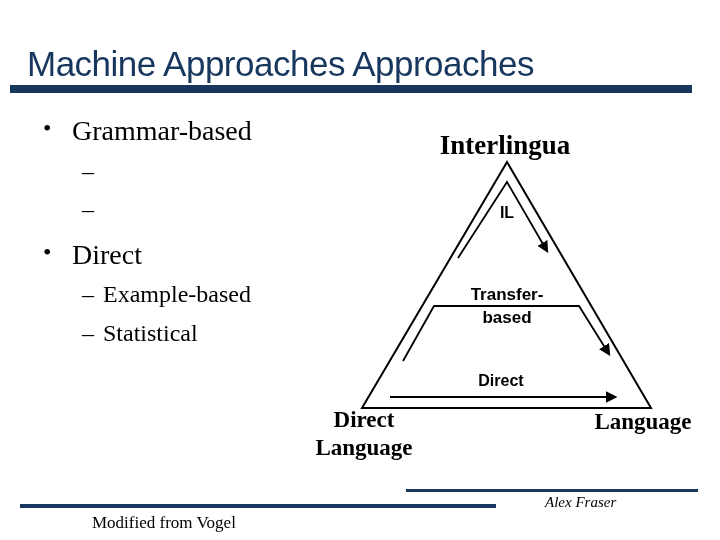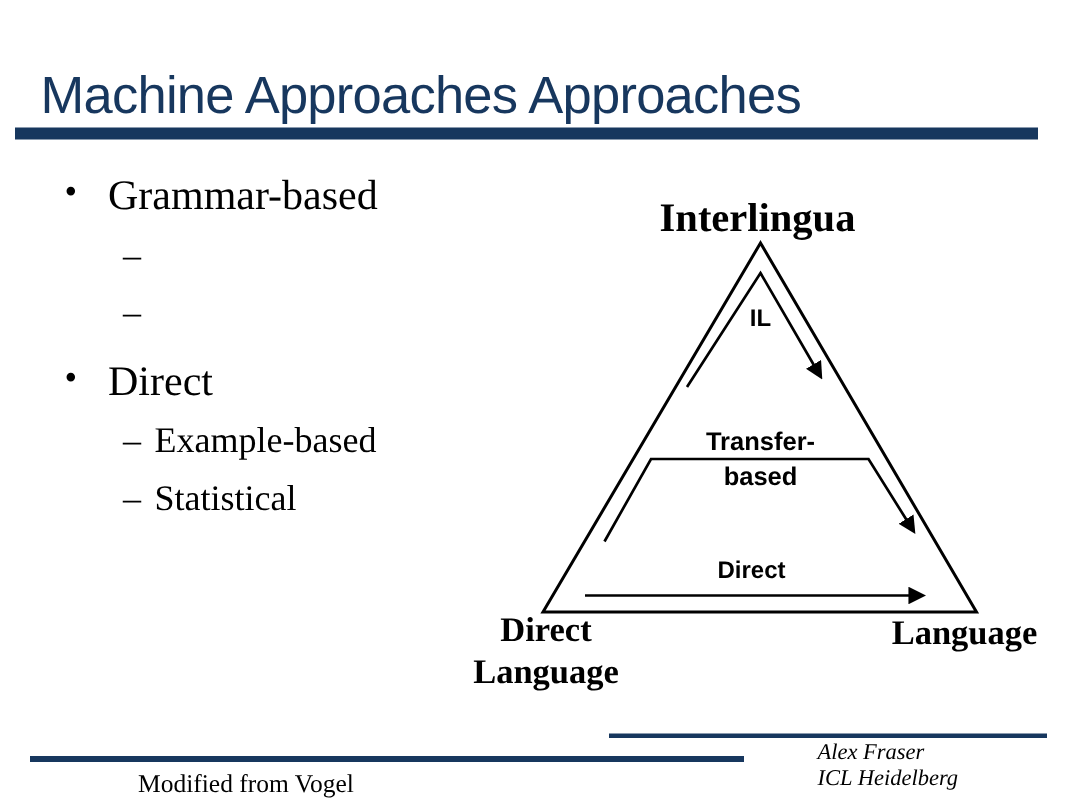--- a/index.html
+++ b/index.html
@@ -124,18 +124,17 @@
     <div>Language</div>
   </div>
 
   <div class="dlabel serif-bold lbl-target">
     <div>Language</div>
   </div>
 
   <div class="footer-rule-right"></div>
   <div class="footer-right">
     <div>Alex Fraser</div>
-    <div>ICL Heidelberg</div>
   </div>
   <div class="footer-rule-left"></div>
   <div class="footer-left">Modified from Vogel</div>
 
 </div>
 
 </body></html>

